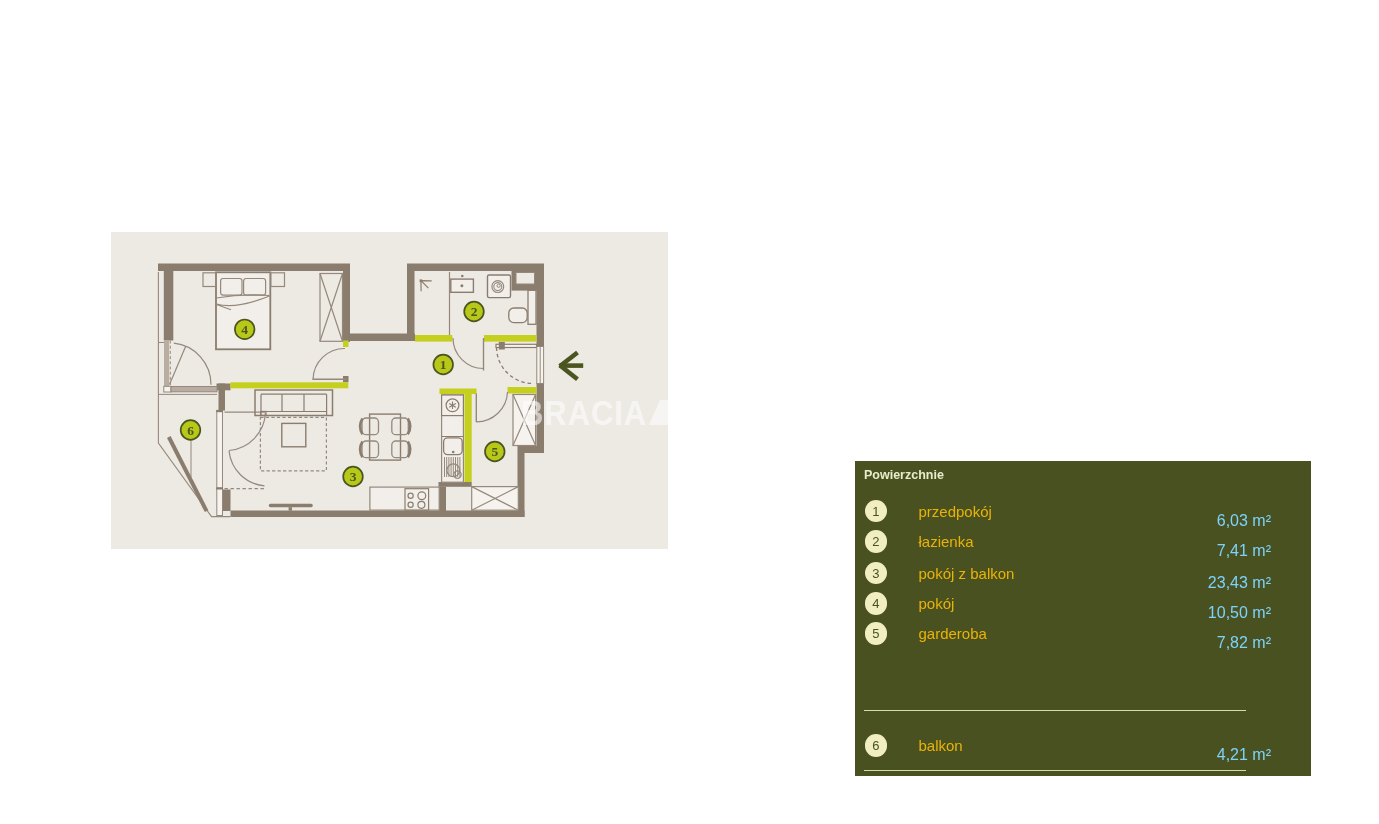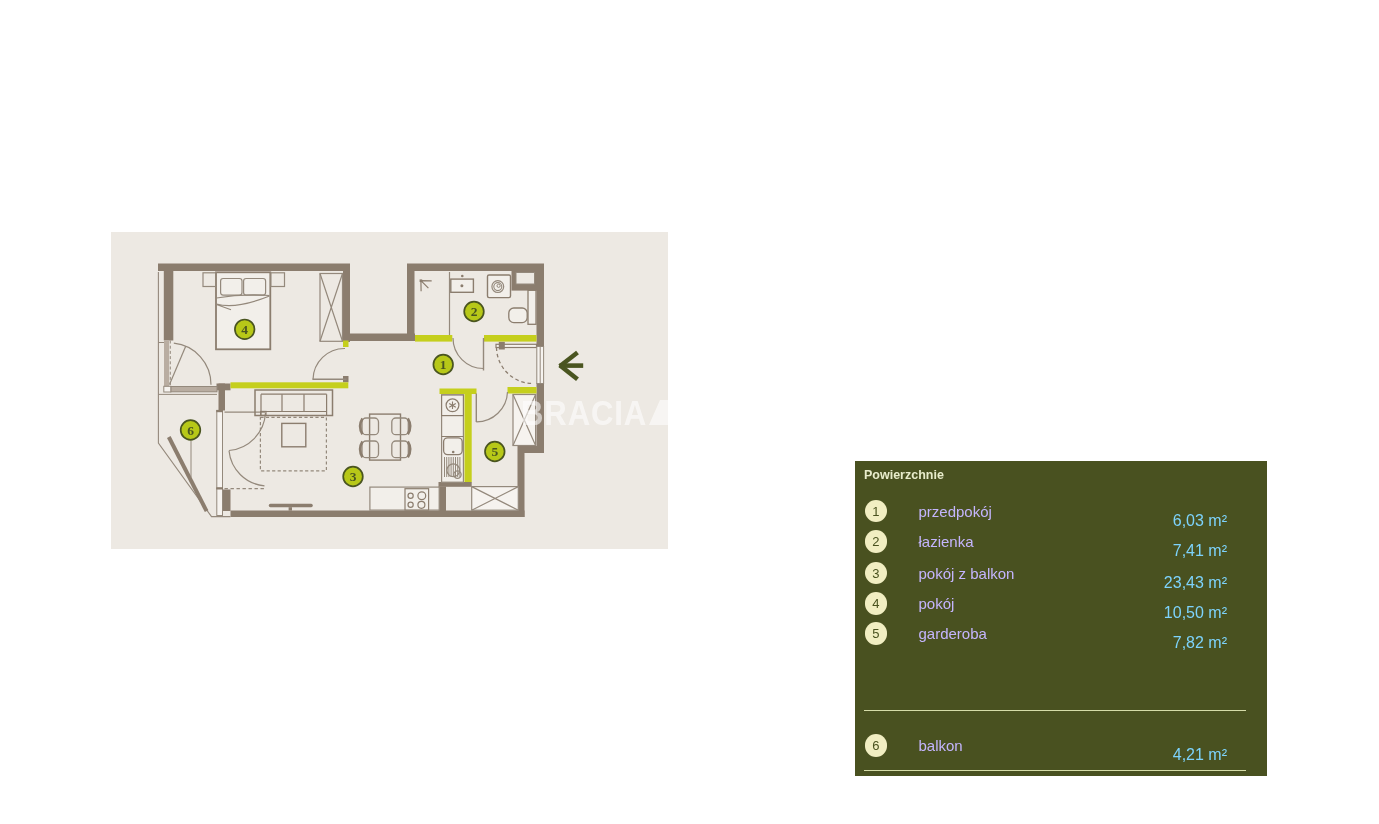--- a/index.html
+++ b/index.html
@@ -1,22 +1,22 @@
 <!DOCTYPE html>
 <html><head>
 <meta charset="utf-8">
 <style>
   html,body{margin:0;padding:0;width:1379px;height:824px;background:#ffffff;
     font-family:"Liberation Sans", sans-serif;}
   .abs{position:absolute;}
-  #panel{position:absolute;left:855px;top:461px;width:412px;height:315px;background:#495120;transform:translateZ(0);}
+  #panel{position:absolute;left:855px;top:461px;width:412px;height:315px;background:#495120;transform:translateZ(0);padding-left:44px;}
   .prow{position:absolute;left:0;width:100%;height:24px;}
   .pcirc{position:absolute;left:9.6px;top:0;width:22.6px;height:22.6px;border-radius:50%;
     background:#F1EEC2;color:#49521F;font-size:13px;line-height:23px;text-align:center;}
-  .plab{position:absolute;left:63.5px;top:3px;font-size:15px;color:#c4b5fd;}
+  .plab{position:absolute;left:63.5px;top:3px;font-size:15px;color:#eab308;}
   .pval{position:absolute;right:40px;top:12px;font-size:16px;color:#7dd3fc;}
   .pdiv{position:absolute;left:9px;width:382px;height:0;border-top:1.4px solid #D5DCA8;}
 </style>
 </head>
 <body>
 
 <svg class="abs" style="left:0;top:0;transform:translateZ(0)" width="1379" height="824" viewBox="0 0 1379 824">
 
   <rect x="111" y="232" width="557" height="317" fill="#EDE9E3"></rect>
   <g id="plan">

